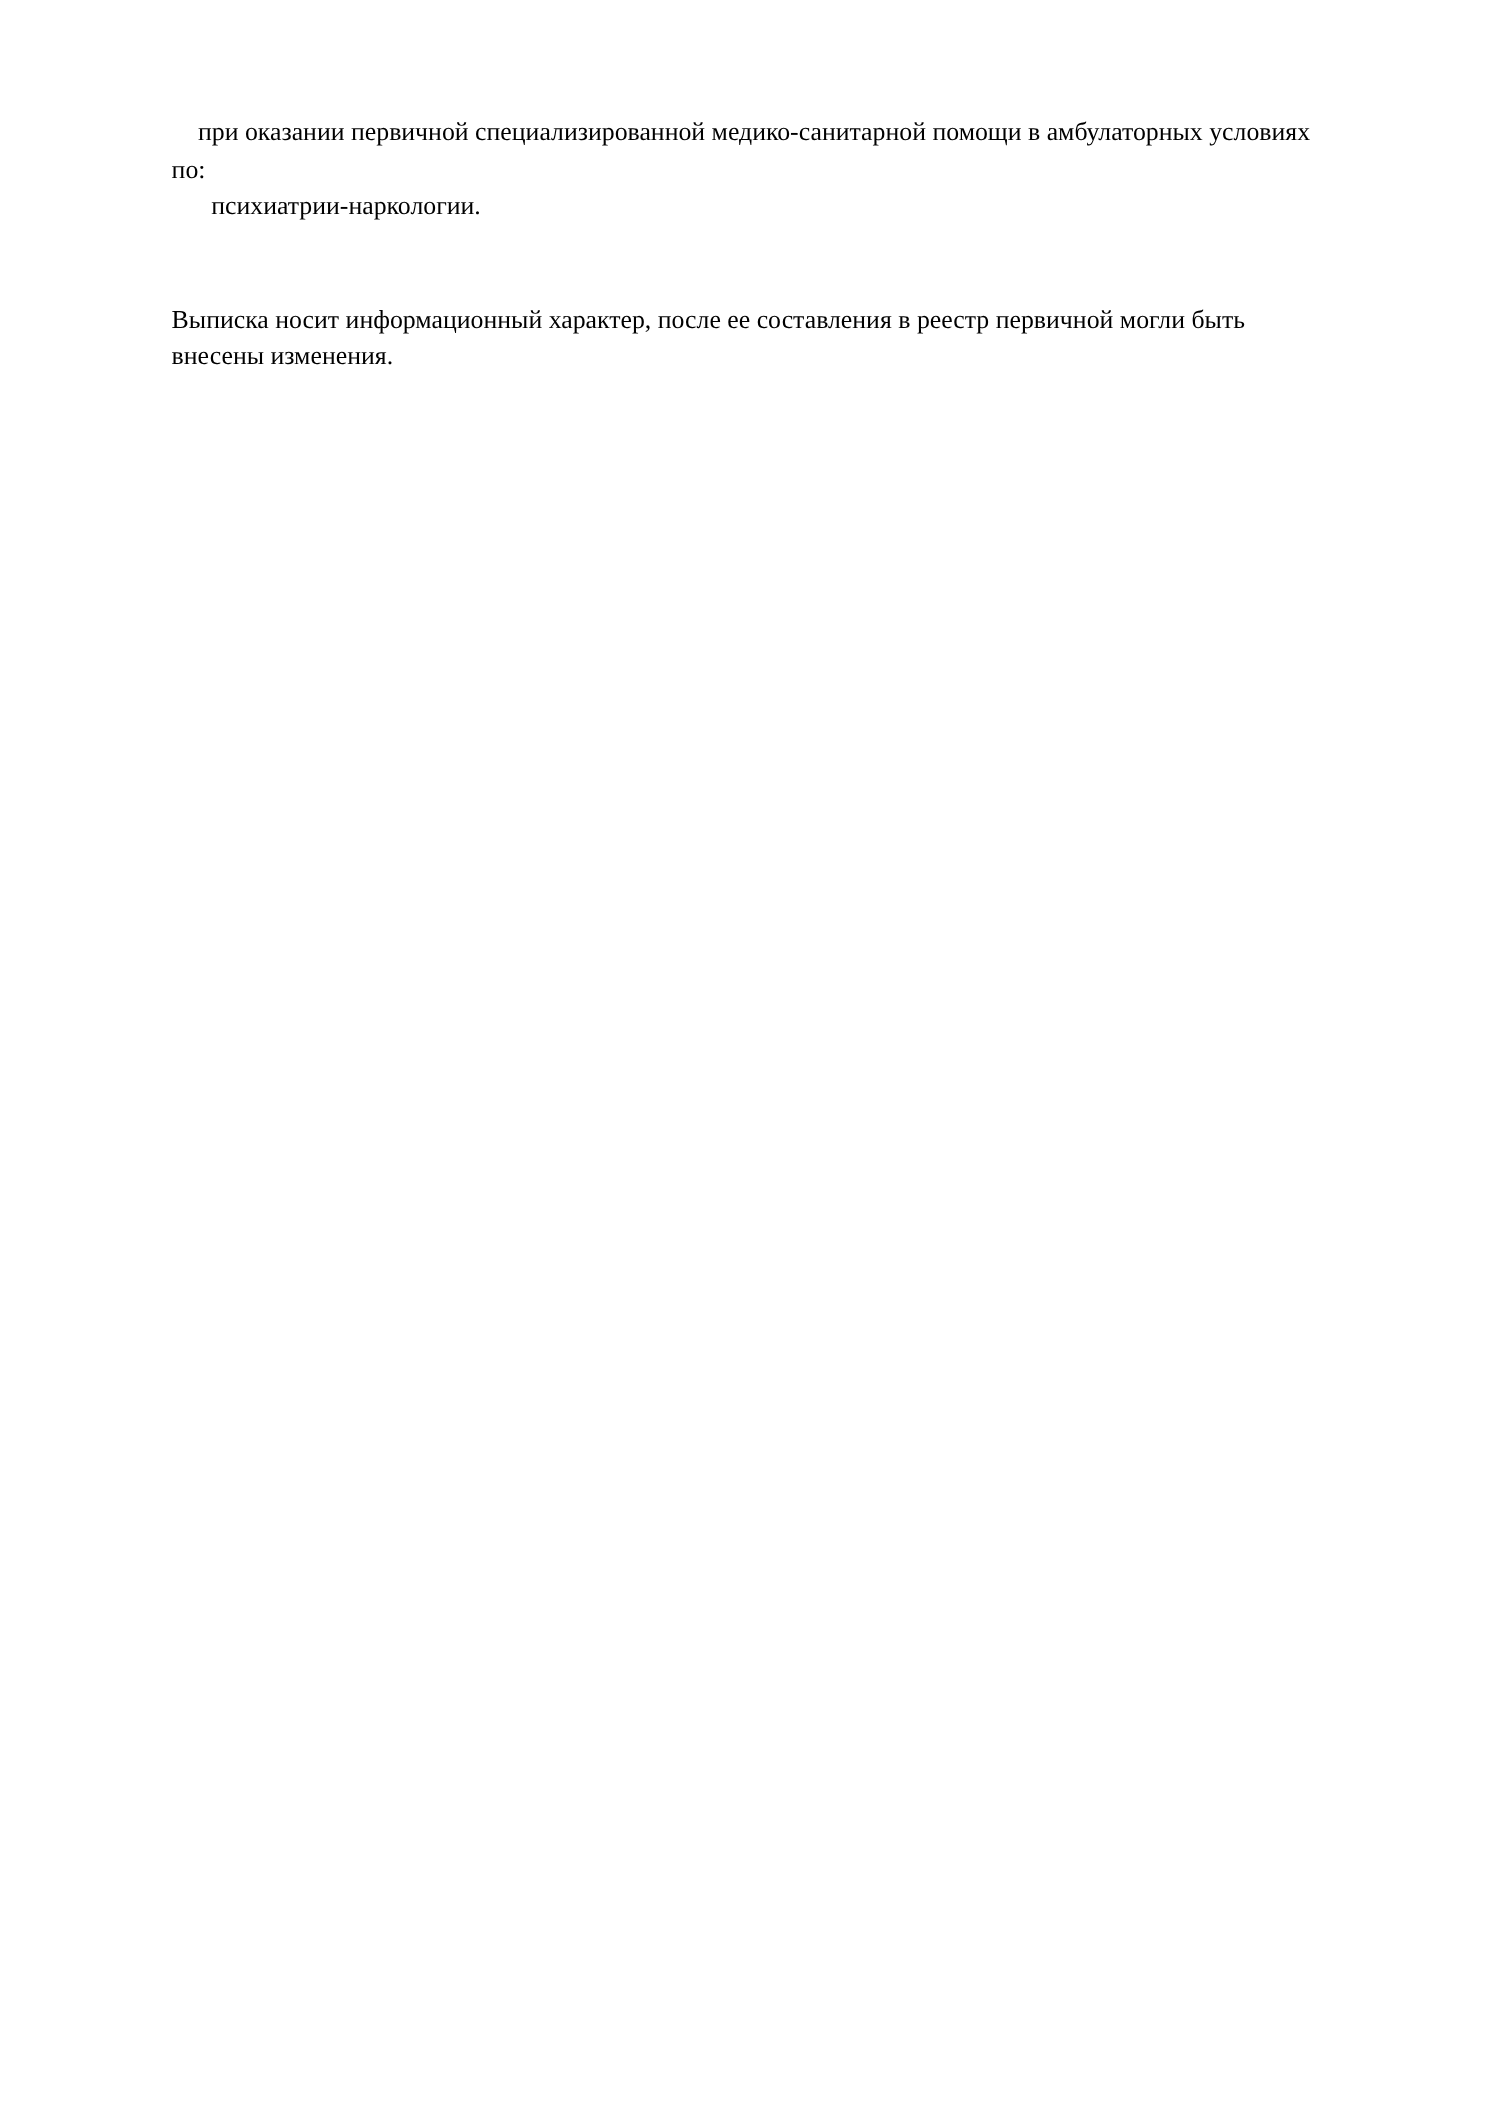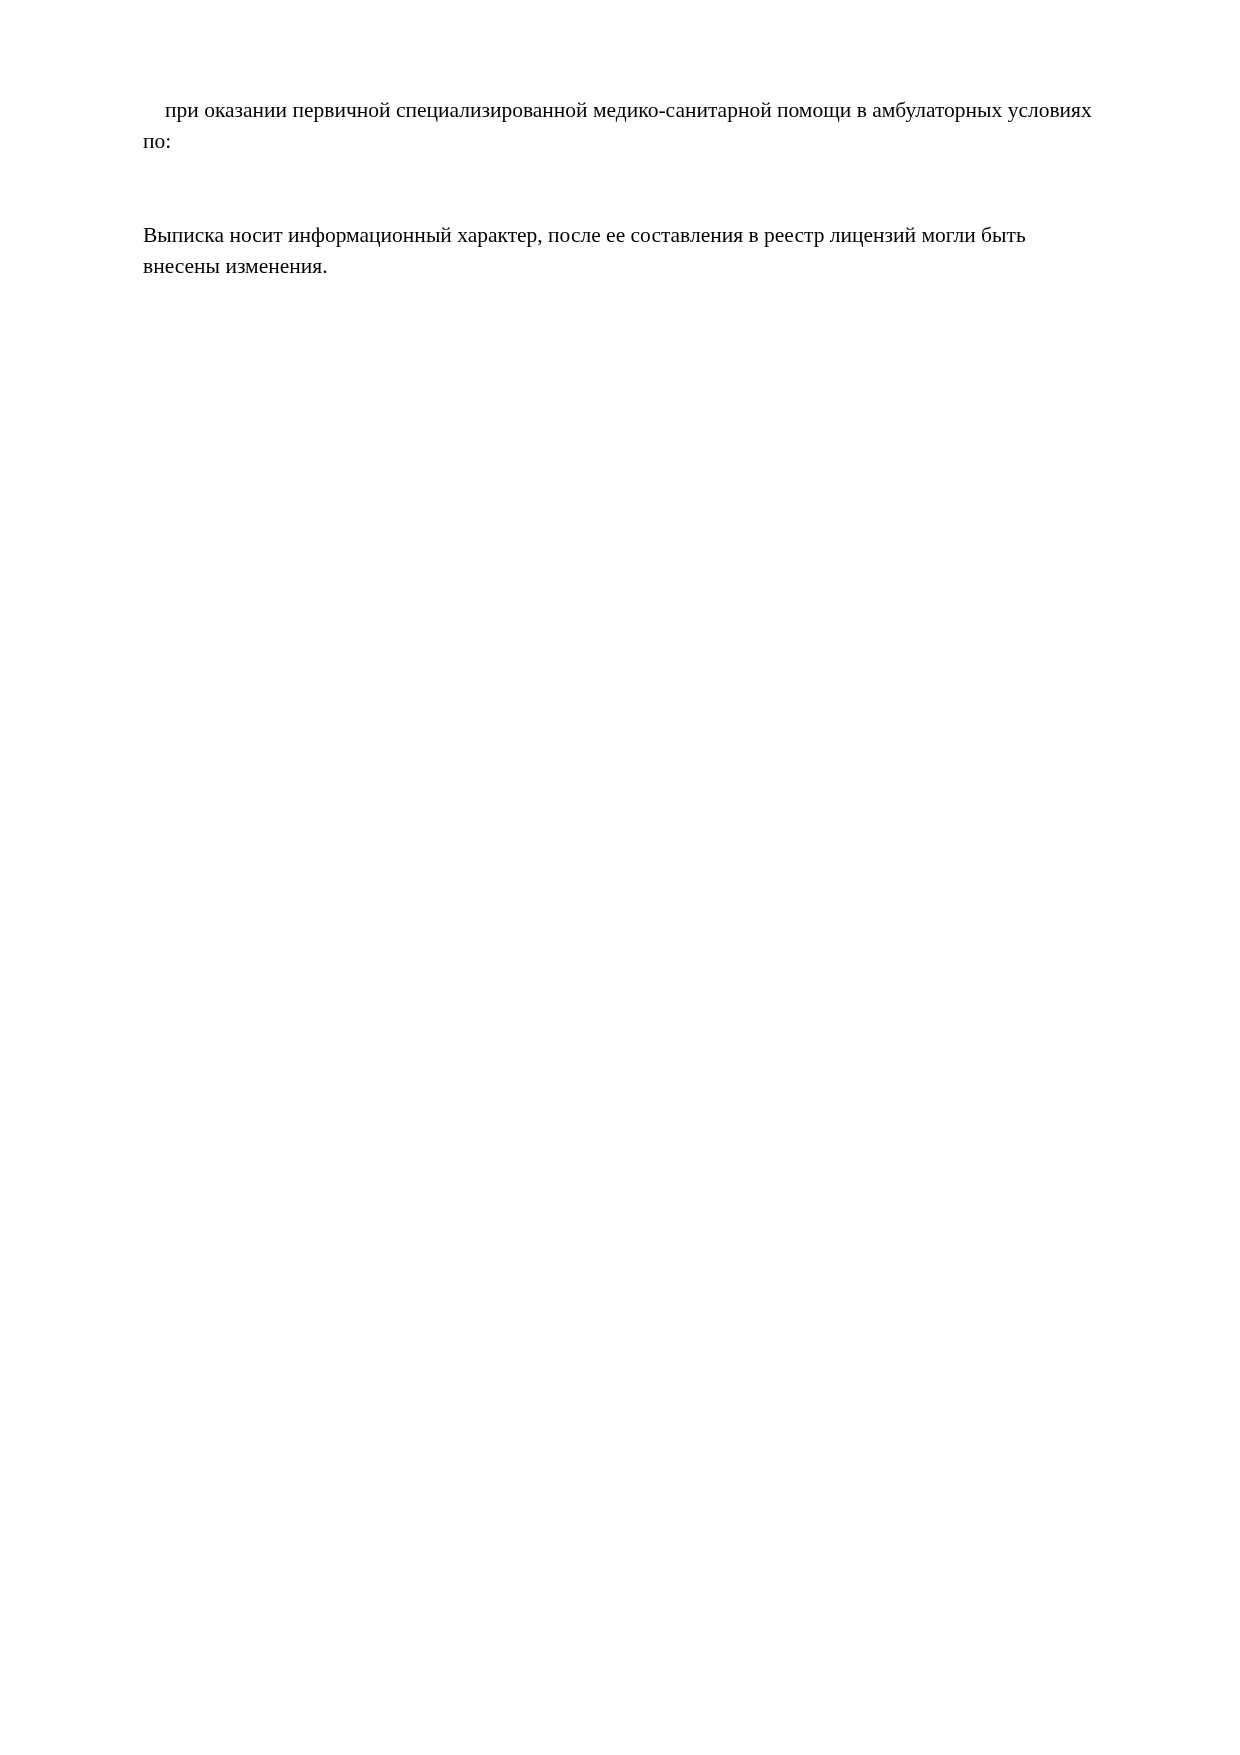--- a/index.html
+++ b/index.html
@@ -40,22 +40,23 @@
   .spacer-md { height: 32px; }
 </style>
 </head>
 <body>
 
 <div class="page">
   <div class="doc-body">
 
     <p class="para para-indent">при оказании первичной специализированной медико-санитарной помощи в амбулаторных условиях по:</p>
 
+    <p class="para para-subindent">психиатрии-наркологии.</p>
 
     <div class="spacer-md"></div>
 
 
     <div class="spacer-md"></div>
 
-    <p class="para">Выписка носит информационный характер, после ее составления в реестр лицензий могли быть внесены изменения.</p>
+    <p class="para">Выписка носит информационный характер, после ее составления в реестр первичной могли быть внесены изменения.</p>
 
   </div>
 </div>
 
 </body></html>

